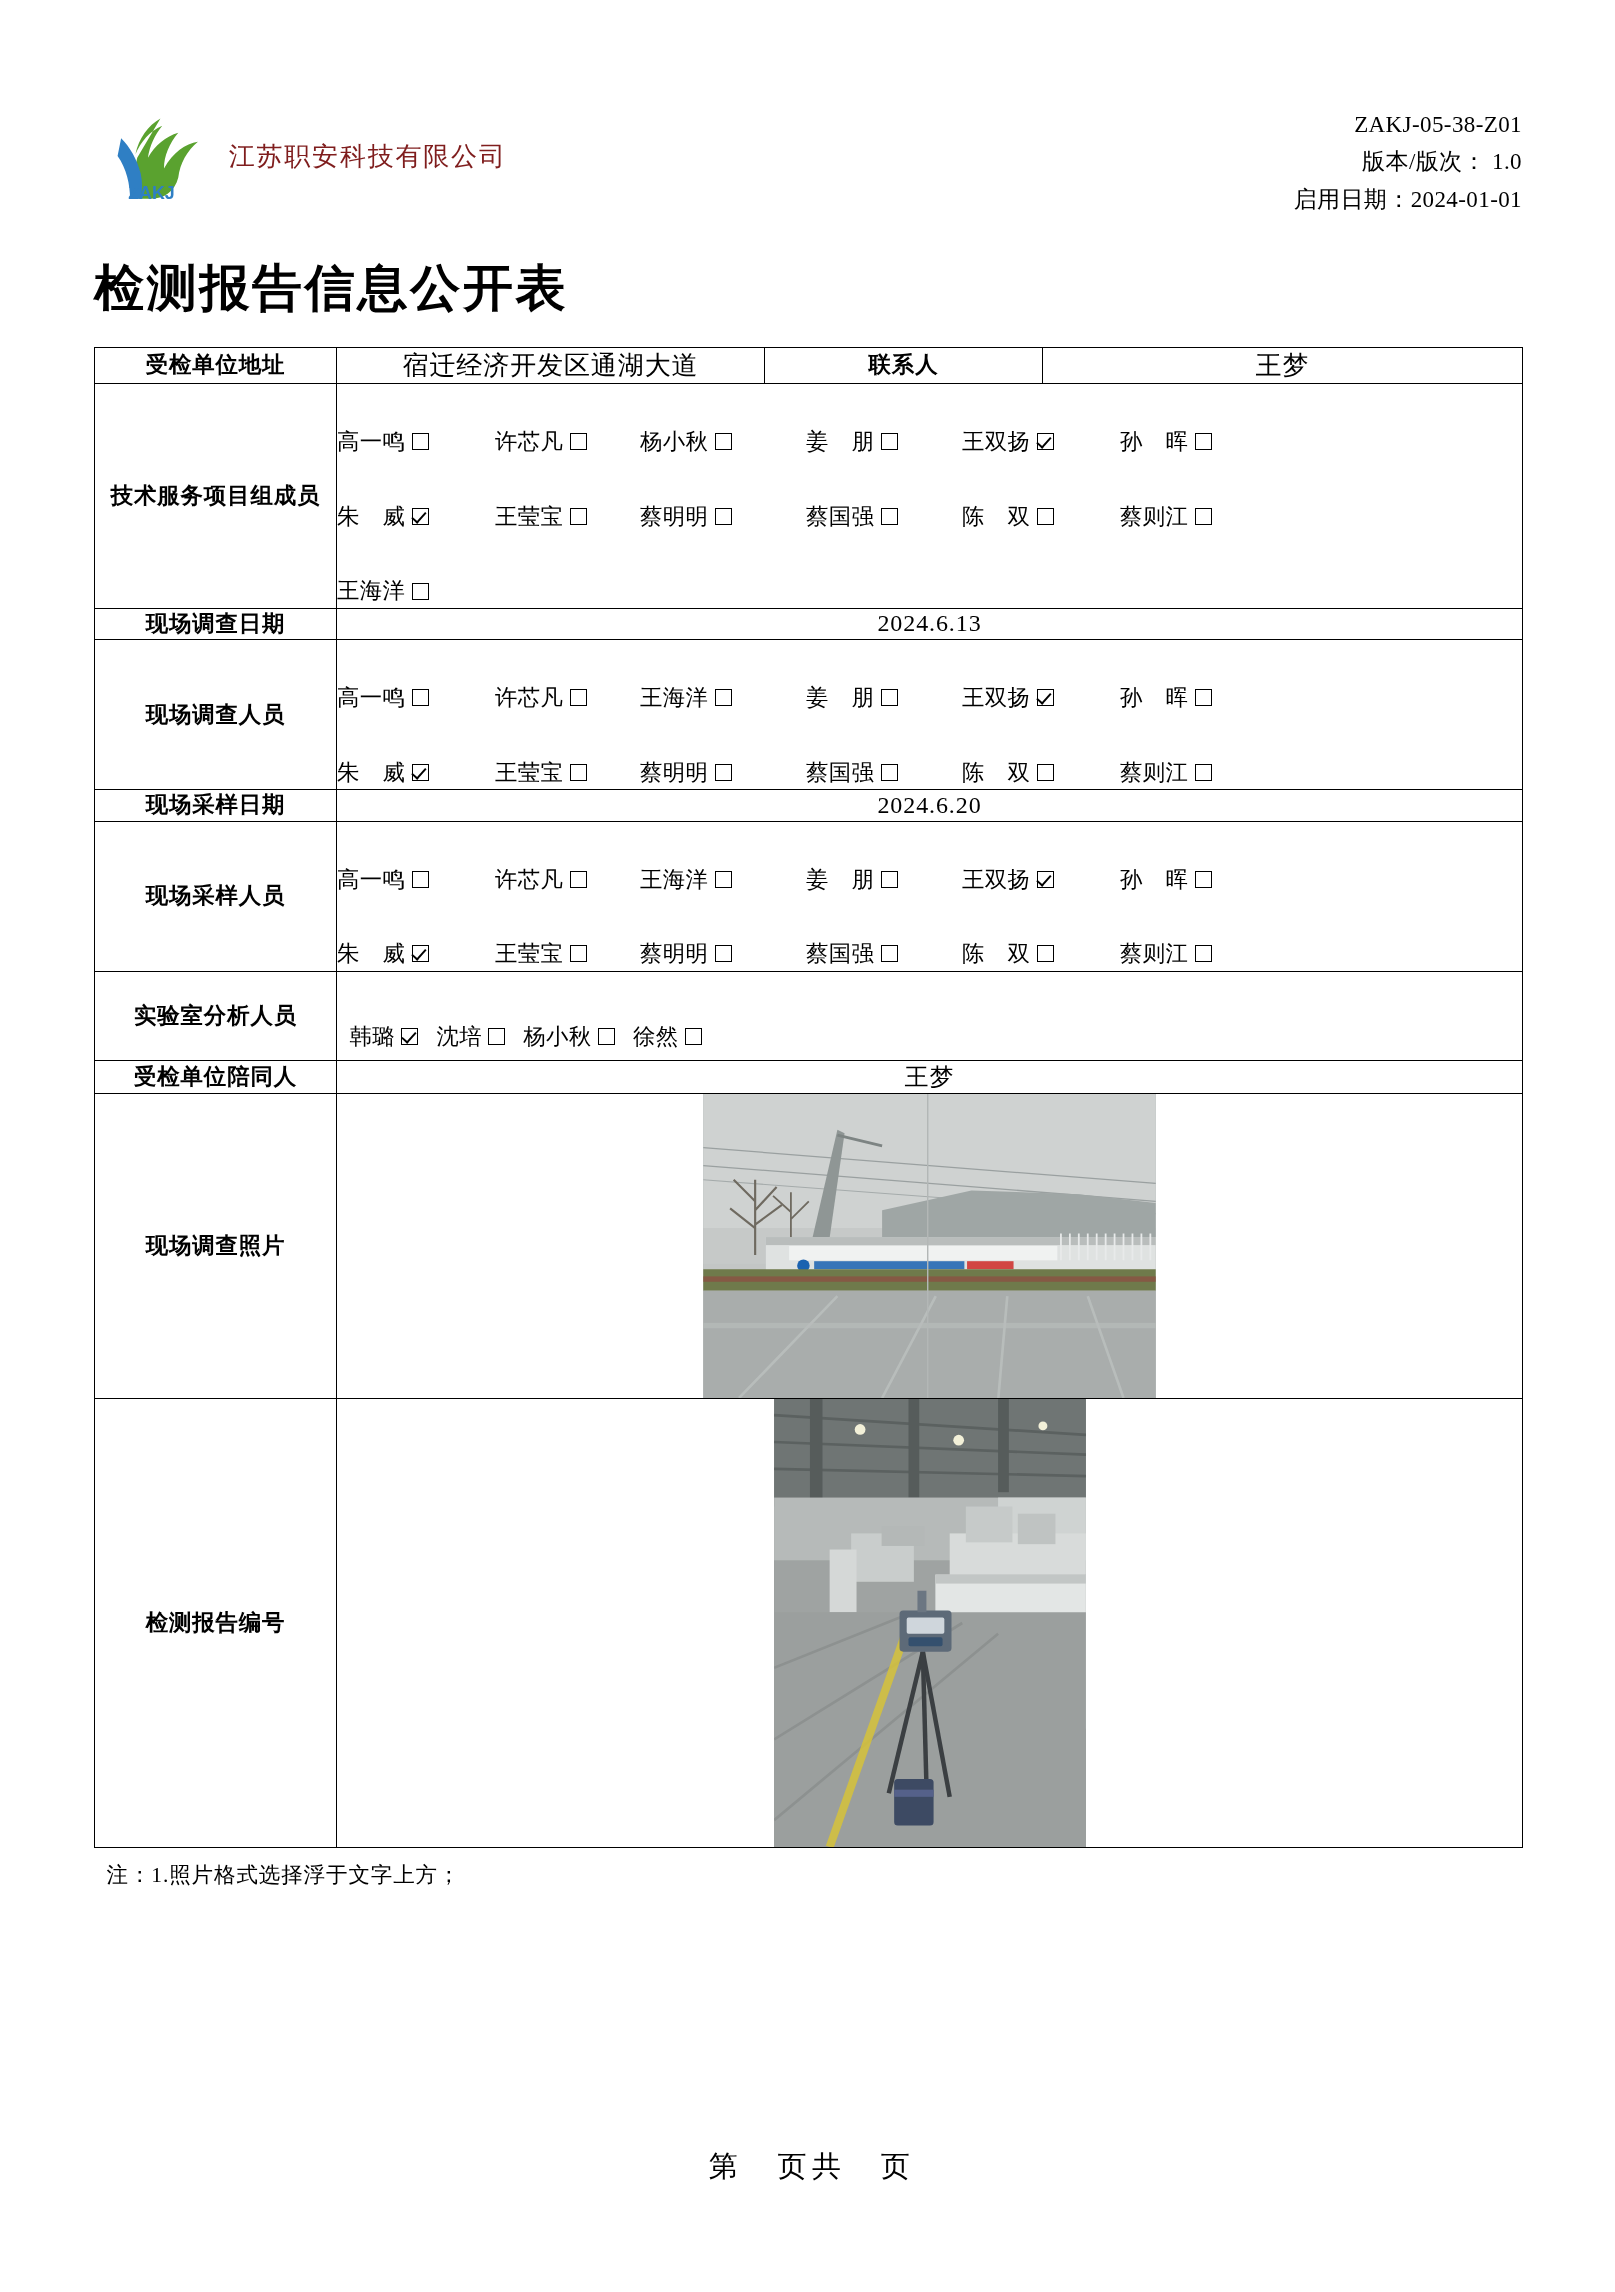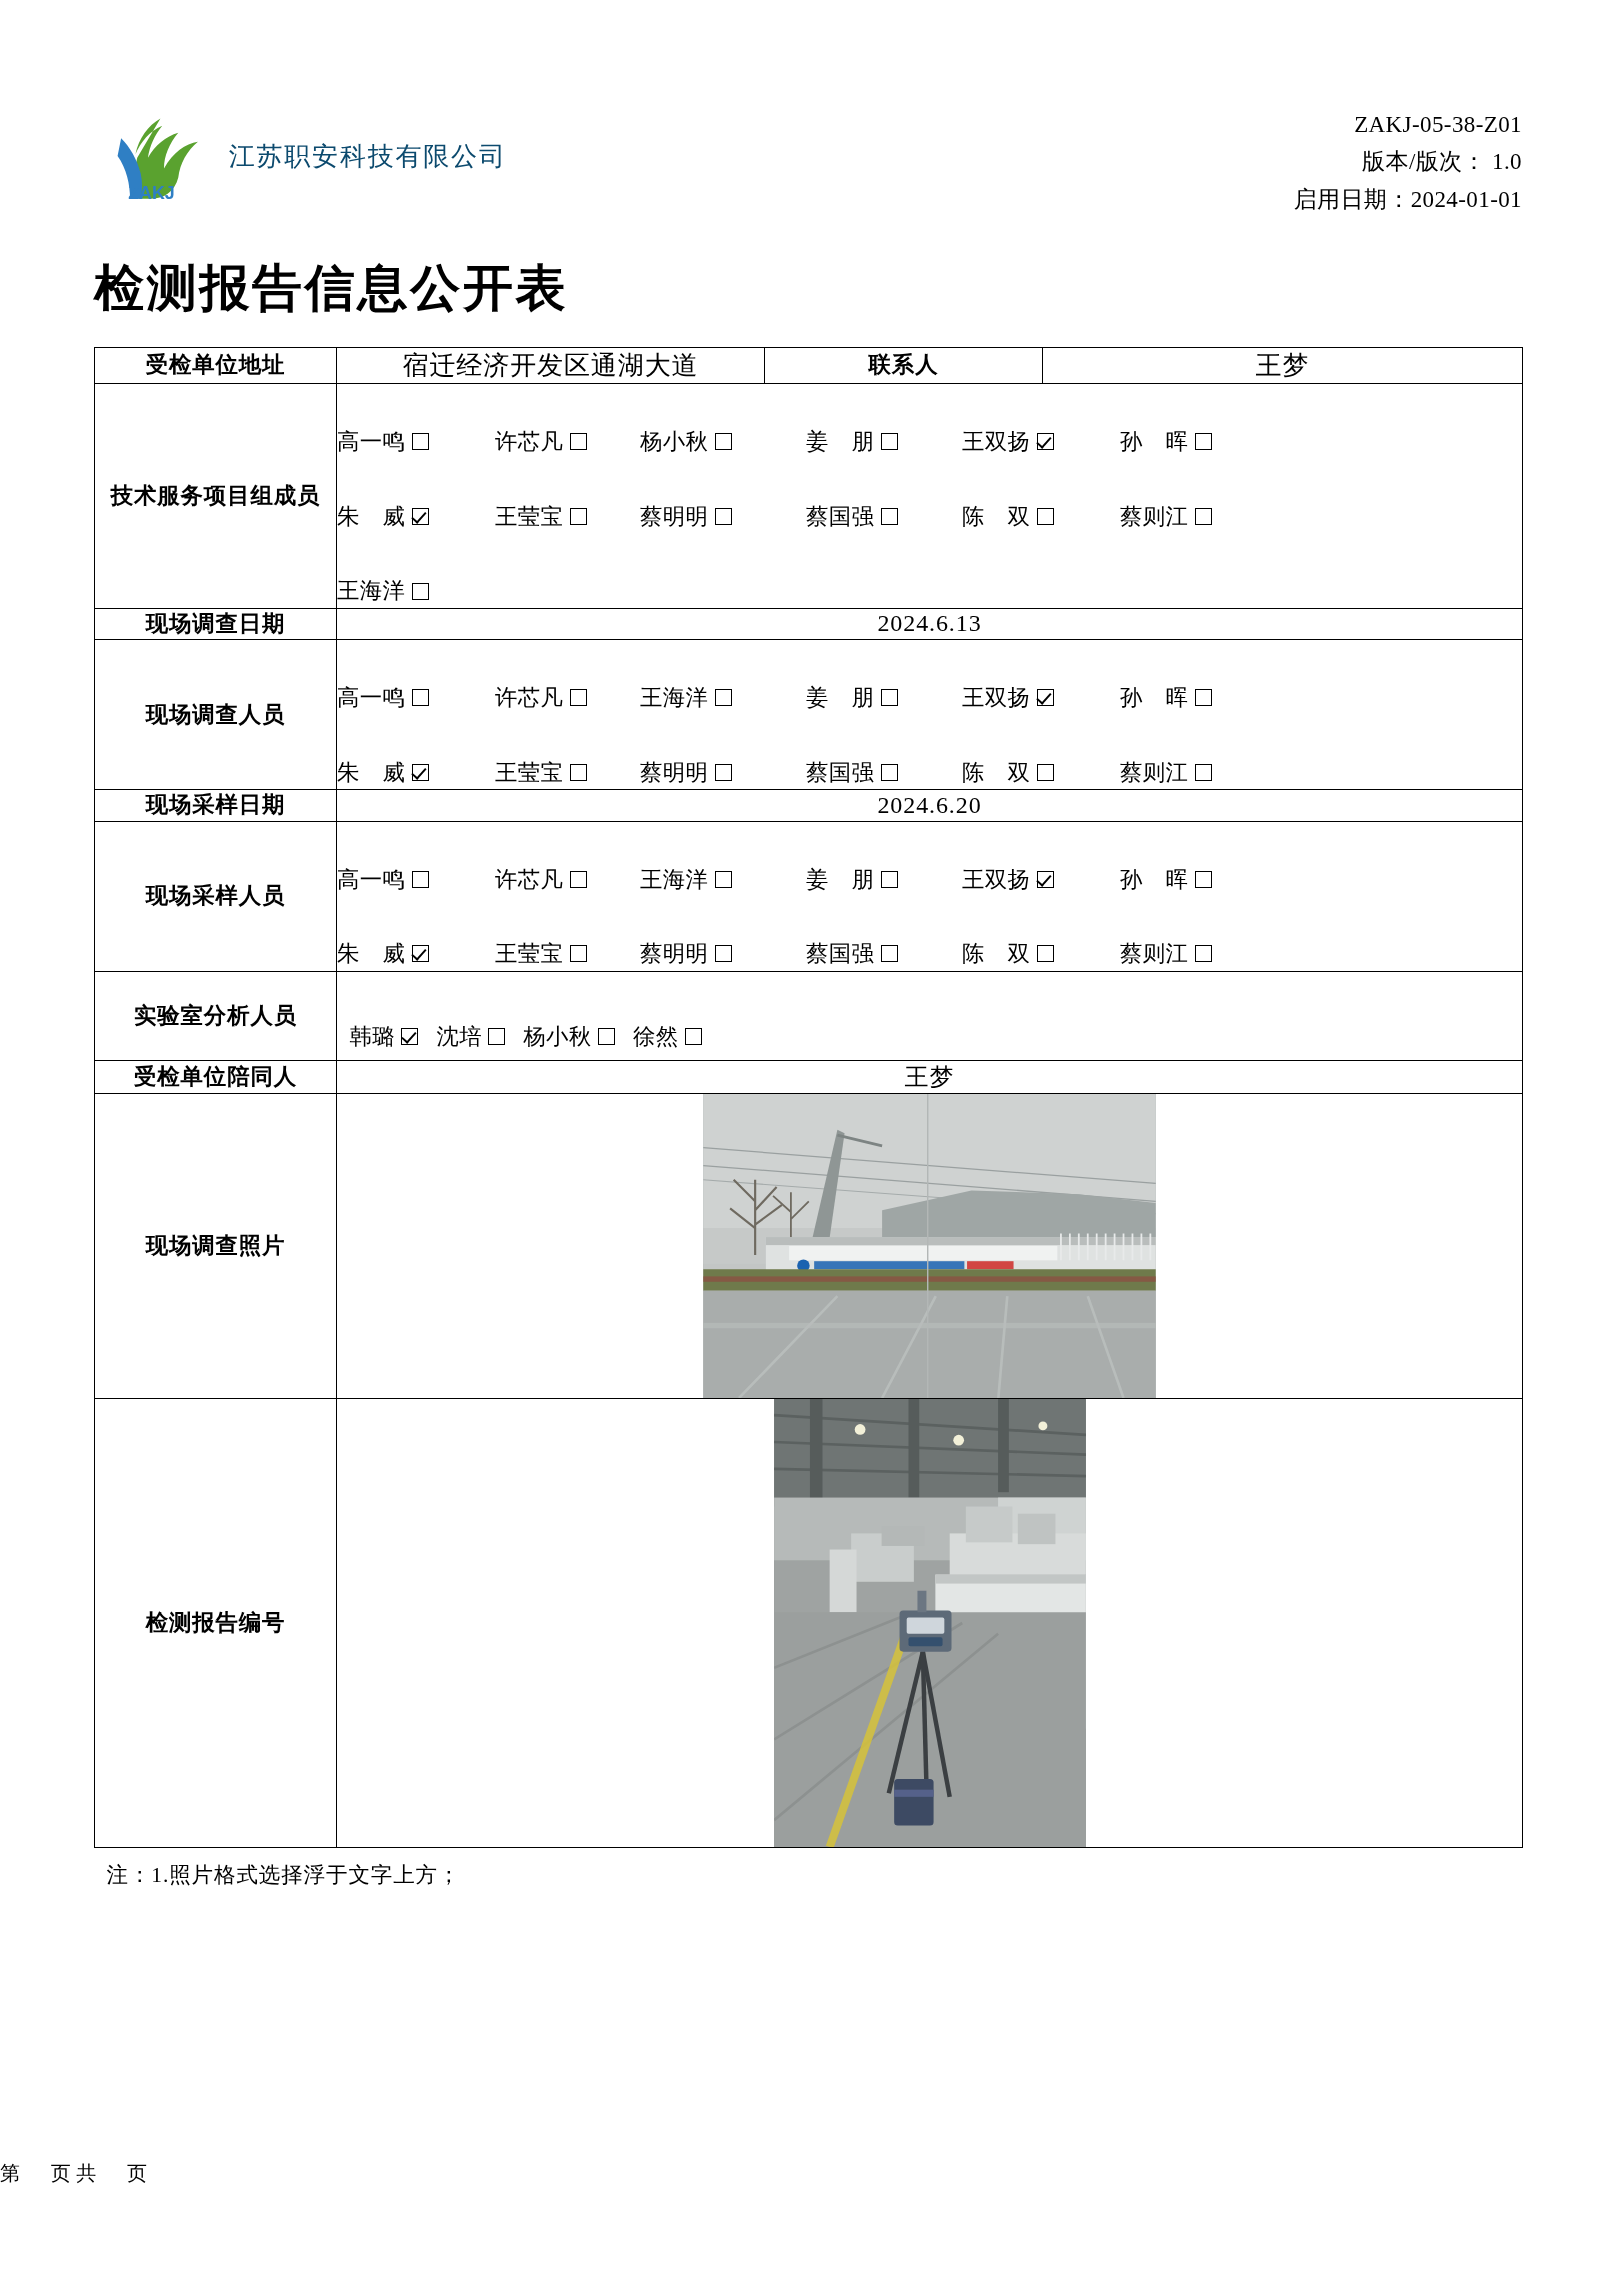--- a/index.html
+++ b/index.html
@@ -39,21 +39,21 @@
   .logo {
     width: 115px;
     height: 100px;
     position: relative;
     flex: 0 0 auto;
   }
   .logo svg { display: block; }
   .company-name {
     font-family: "Liberation Serif", "DejaVu Serif", serif;
     font-size: 26px;
-    color: #0c4a6e;
+    color: #7f1d1d;
     letter-spacing: 1.8px;
     white-space: nowrap;
   }
   .header-right {
     text-align: right;
     font-size: 23px;
     line-height: 1.62;
     letter-spacing: 0.4px;
   }
   .header-right div { white-space: nowrap; }
@@ -180,25 +180,25 @@
   }
 
   
   .note {
     font-size: 21.5px;
     margin-top: 12.5px;
     padding-left: 12.5px;
     letter-spacing: 0.9px;
   }
   .footer {
-    text-align: left;
-    font-size: 20px;
+    text-align: center;
+    font-size: 29px;
     letter-spacing: 5.4px;
     position: absolute;
-    left: 0;
+    left: 8px;
     right: 0;
     bottom: 106px;
   }
 </style>
 </head>
 <body>
 
 <div class="page">
 
   <div class="header">

